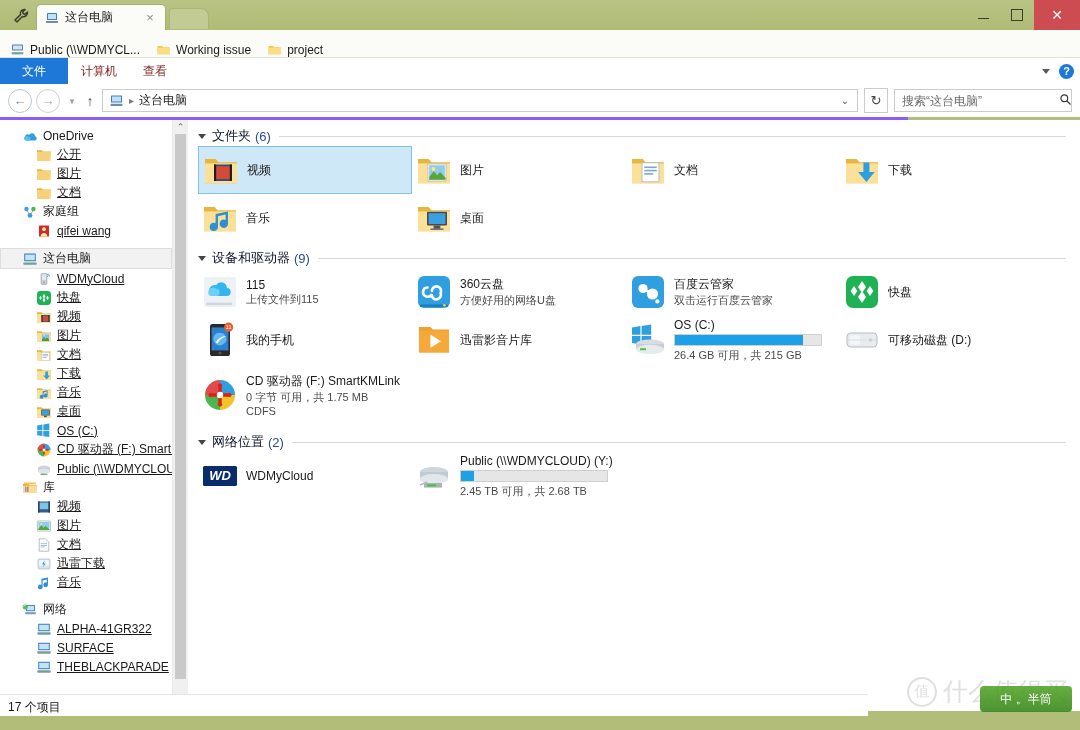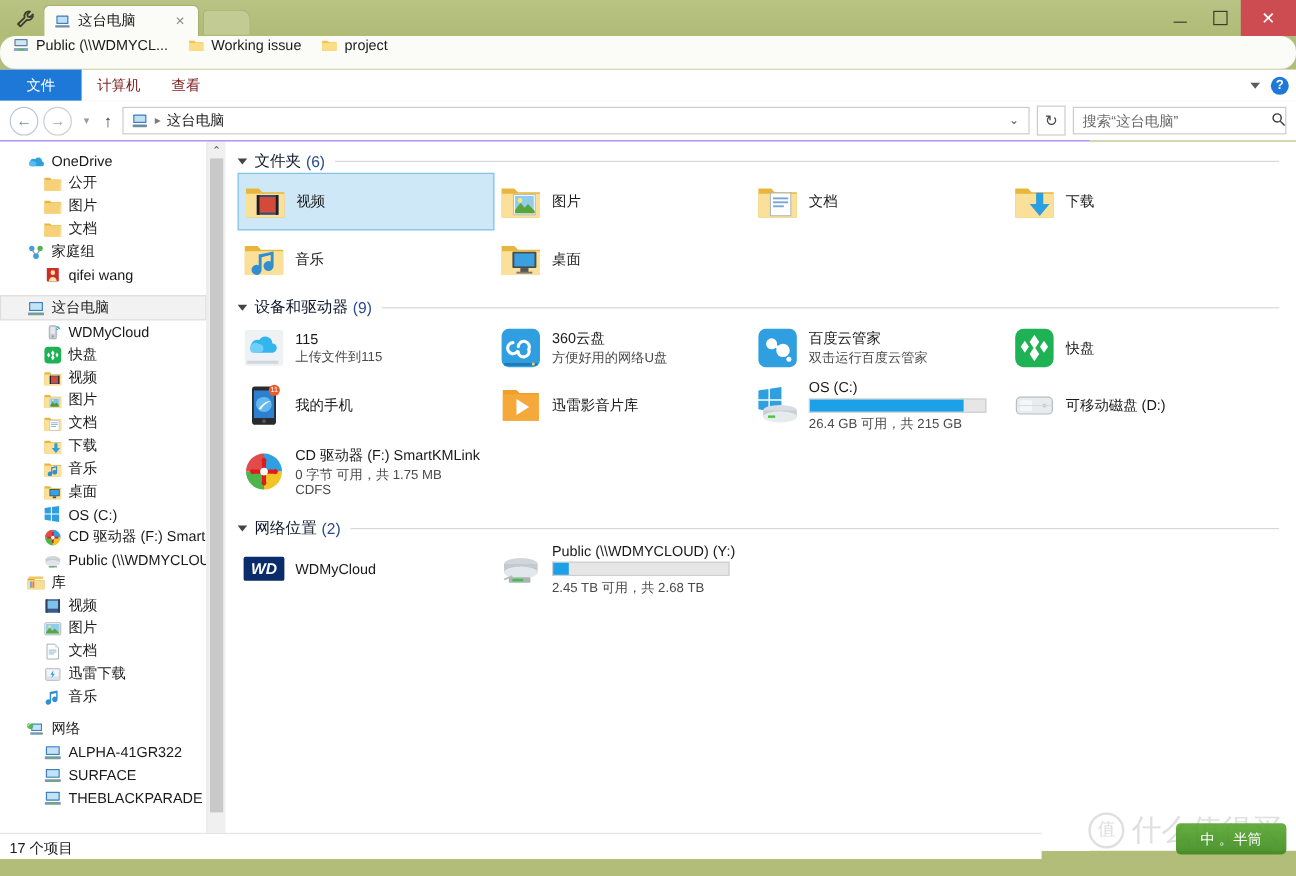--- a/index.html
+++ b/index.html
@@ -67,25 +67,24 @@
   }
   .wcbtn.close { width: 46px; background: #cc4c52; color: #fff; font-size: 14px; }
   .min-glyph { width: 11px; height: 1px; background: #3d3d2f; margin-top: 6px; }
   .max-glyph { width: 10px; height: 10px; border: 1px solid #3d3d2f; }
 
   
   .bookmarkbar {
     position: absolute; left: 0; top: 30px;
     width: 1080px; height: 28px;
     background: #fbfcf8;
-    display: flex; align-items: flex-start;
+    display: flex; align-items: flex-end;
     padding-left: 10px;
     box-sizing: border-box;
     border-bottom: 1px solid #e0e0d6;
-    border-radius: 13px;
   }
   .bmitem {
     display: flex; align-items: center;
     margin-right: 16px; cursor: pointer;
     font-size: 12px; color: #1a1a1a;
     white-space: nowrap;
   }
   .bmitem .bmicon { width: 15px; height: 15px; margin-right: 5px; flex: 0 0 auto; }
 
   
@@ -168,21 +167,21 @@
     font-family: "Liberation Sans", "DejaVu Sans", sans-serif;
   }
   .searchbox input::placeholder { color: #6a6a6a; }
   .searchglyph { color: #3a3a3a; font-size: 12px; flex: 0 0 auto; }
 
   
   .bodyarea {
     position: absolute; left: 0; top: 117px;
     width: 908px; height: 591px;
     background: #ffffff;
-    border-top: 1px solid #8b5cf6;
+    border-top: 3px solid #8b5cf6;
   }
   .sidebar {
     position: absolute; left: 0; top: 0;
     width: 172px; height: 591px;
     background: #ffffff;
     overflow: hidden;
     padding-top: 6px; box-sizing: border-box;
   }
   .sbscroll {
     position: absolute; left: 172px; top: 0;
@@ -205,21 +204,21 @@
   .tree-item {
     display: flex; align-items: center;
     height: 19px; cursor: pointer;
     font-size: 12px; color: #1a1a1a;
     white-space: nowrap; overflow: hidden;
     padding-left: 4px; box-sizing: border-box;
   }
   .tree-item.sel { background: #f2f2f2; border: 1px solid #dedede; height: 21px; }
   .tree-item .ticon { width: 16px; height: 16px; margin-right: 5px; flex: 0 0 auto; }
   .tree-item.lvl0 { padding-left: 22px; }
-  .tree-item.lvl1 { padding-left: 36px; }
+  .tree-item.lvl1 { padding-left: 36px; text-decoration: underline; }
   .tree-item.sel.lvl0 { padding-left: 21px; }
   .tree-gap { height: 8px; }
 
   .content {
     position: absolute; left: 188px; top: 0;
     width: 892px; height: 591px;
     background: #ffffff;
     overflow: hidden;
   }
 

